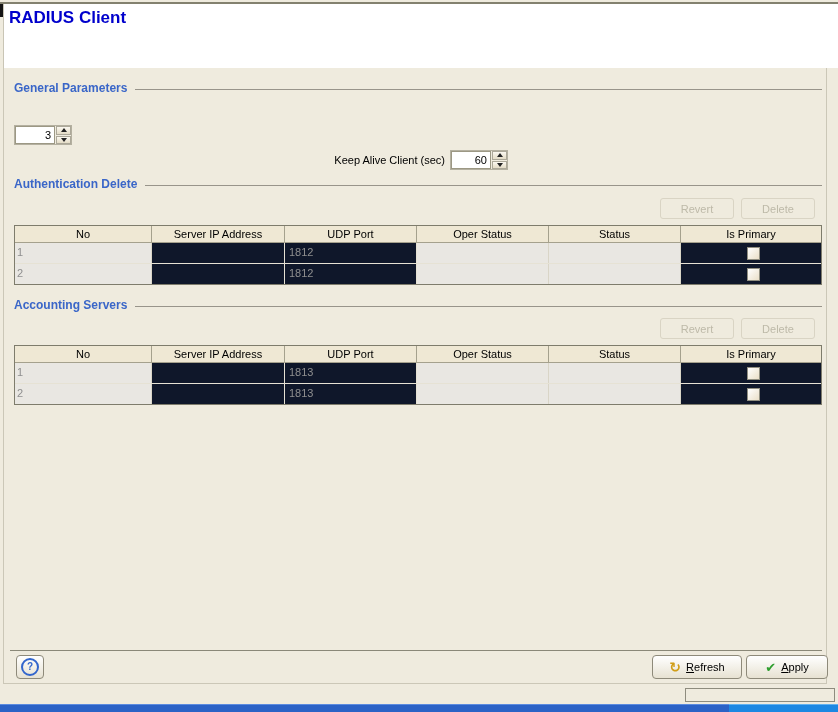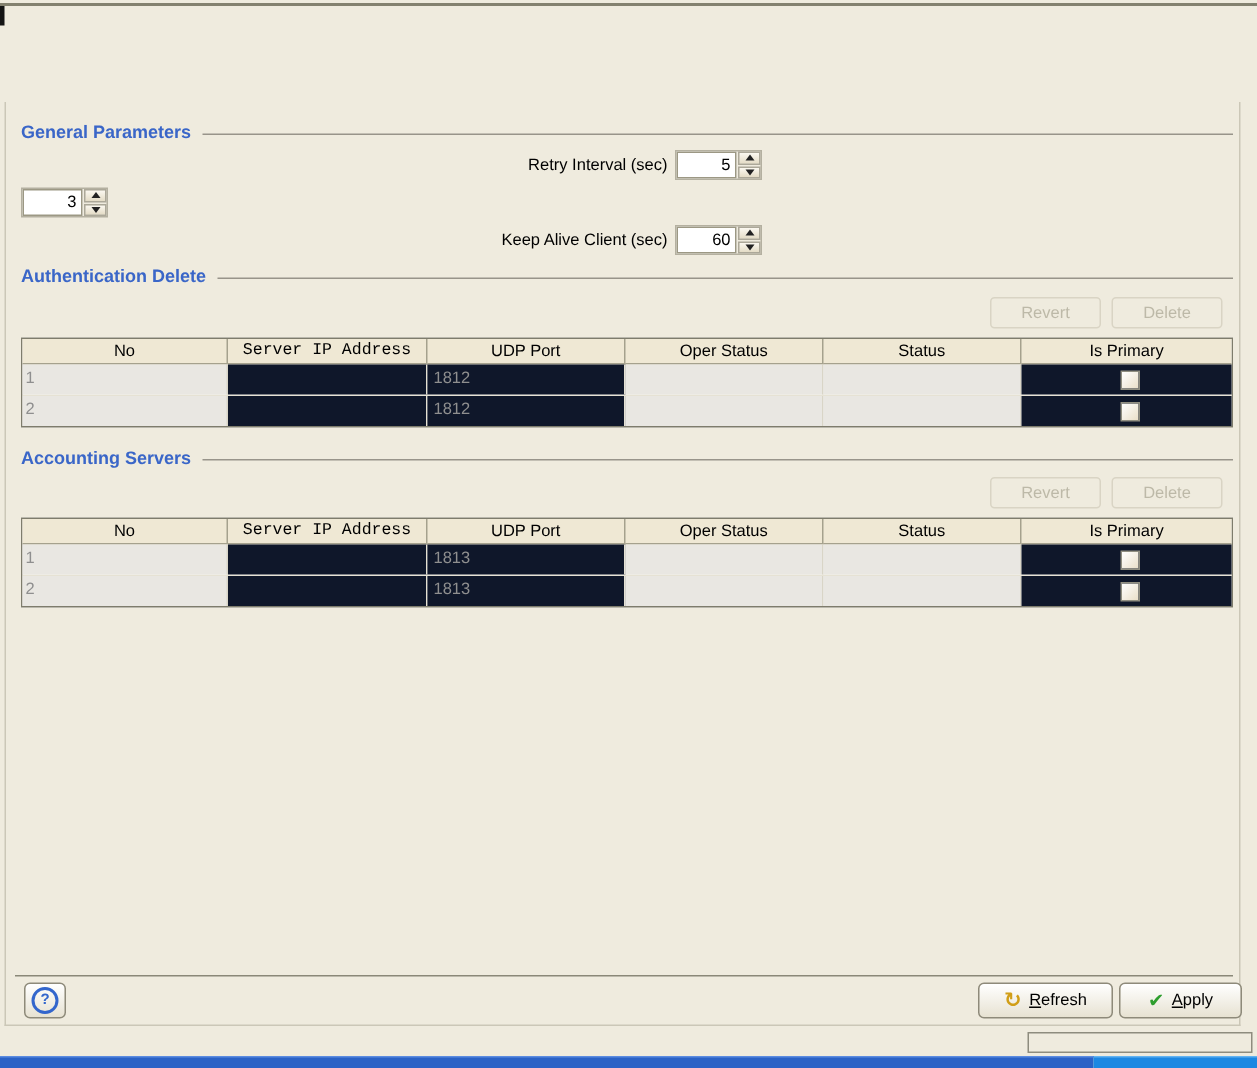--- a/index.html
+++ b/index.html
@@ -48,21 +48,21 @@
   .tr { display:flex; }
   .th-row { height:17px; background:#EFE8D4; }
   .dr { height:20px; }
   .dr + .dr { border-top:1px solid #E6E2D4; }
   .td { box-sizing:border-box; overflow:hidden; white-space:nowrap; }
   .th { border-right:1px solid #A5A18D; border-bottom:1px solid #A5A18D; text-align:center; line-height:16px; font-size:11px; color:#000; }
   .th:last-child { border-right:none; }
   .ro { background:#E9E7E2; color:#8F8F8F; line-height:19px; padding-left:2px; border-right:1px solid #D9D5C7; }
   .ed { background:#0f172a; color:#8F8F8F; line-height:19px; padding-left:4px; border-right:1px solid #E5E1D3; }
   .cb-cell { display:flex; align-items:center; justify-content:center; border-right:none; }
-  .c0 { width:137px; } .c1 { width:133px;font-family:Liberation Mono, monospace; } .c2 { width:132px; }
+  .c0 { width:137px; } .c1 { width:133px; } .c2 { width:132px; }
   .c3 { width:132px; } .c4 { width:132px; } .c5 { width:140px; }
   .td.c5 { border-right:none; }
 
   .checkbox { appearance:none; -webkit-appearance:none; width:13px; height:13px; box-sizing:border-box;
               border:1px solid #918F81; background:linear-gradient(135deg,#FFFFFF,#EADFC8); cursor:pointer; }
 
   .footer-divider { position:absolute; left:6px; top:582px; width:812px; height:1px; background:#8A8878; }
 
   .status-strip-box { position:absolute; left:685px; top:688px; width:150px; height:14px;
                       box-sizing:border-box; border:1px solid #8E8C7E; background:#EFEBDE; }
@@ -71,42 +71,31 @@
   .blue-bar .seg-right { flex:1; height:100%; background:#1D88E2; box-shadow:inset 0 1px 0 #62B2F0; }
 </style>
 </head>
 <body>
 
 <div class="screen">
 
   <div class="top-line"></div>
   <div class="corner-mark"></div>
 
+  <div class="header">
+    <div class="page-title">RADIUS Client</div>
+  </div>
 
   <div class="panel">
 
     <div class="section" style="top:13px;">
       <span>General Parameters</span>
       <span class="line"></span>
     </div>
 
-    <div class="param-row" style="top:32px;">
-      <div class="param-label">Retry Interval (sec)</div>
-      <div class="spin-group">
-        <input class="spin-input" type="text" value="5" style="">
-        <div class="spin-btns">
-          <div class="spin-btn">
-              <span class="tri-up"></span>
-            </div>
-          <div class="spin-btn">
-              <span class="tri-down"></span>
-            </div>
-        </div>
-      </div>
-    </div>
 
     <div class="param-row" style="top:57px;">
       <div class="spin-group">
         <input class="spin-input" type="text" value="3" style="">
         <div class="spin-btns">
           <div class="spin-btn">
               <span class="tri-up"></span>
             </div>
           <div class="spin-btn">
               <span class="tri-down"></span>

